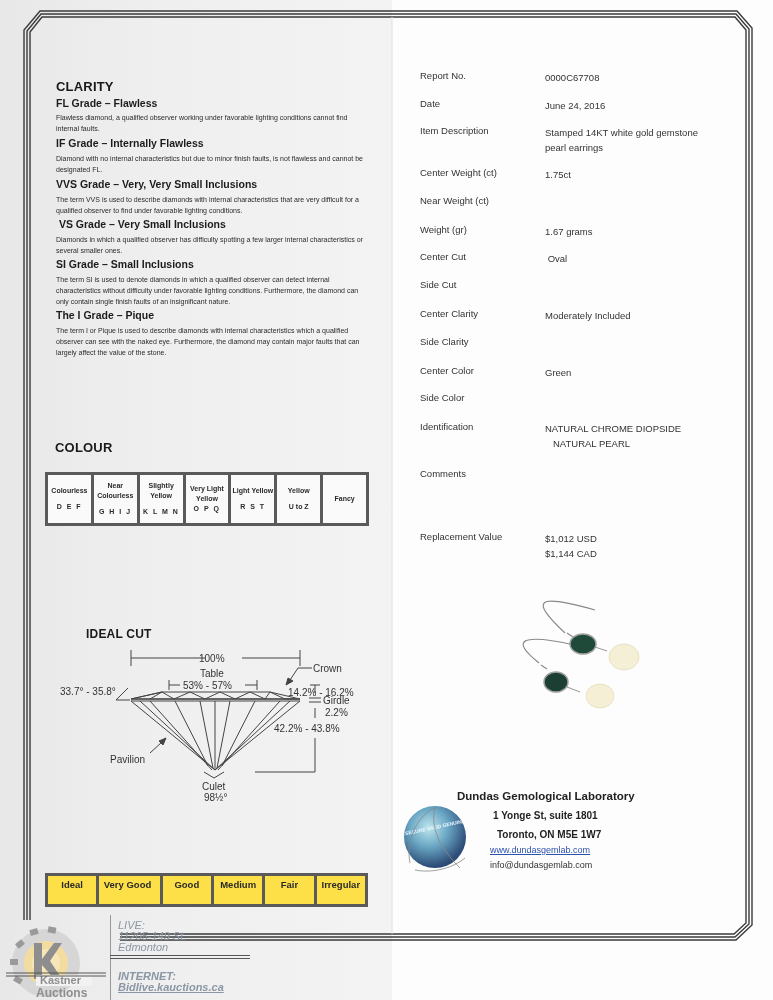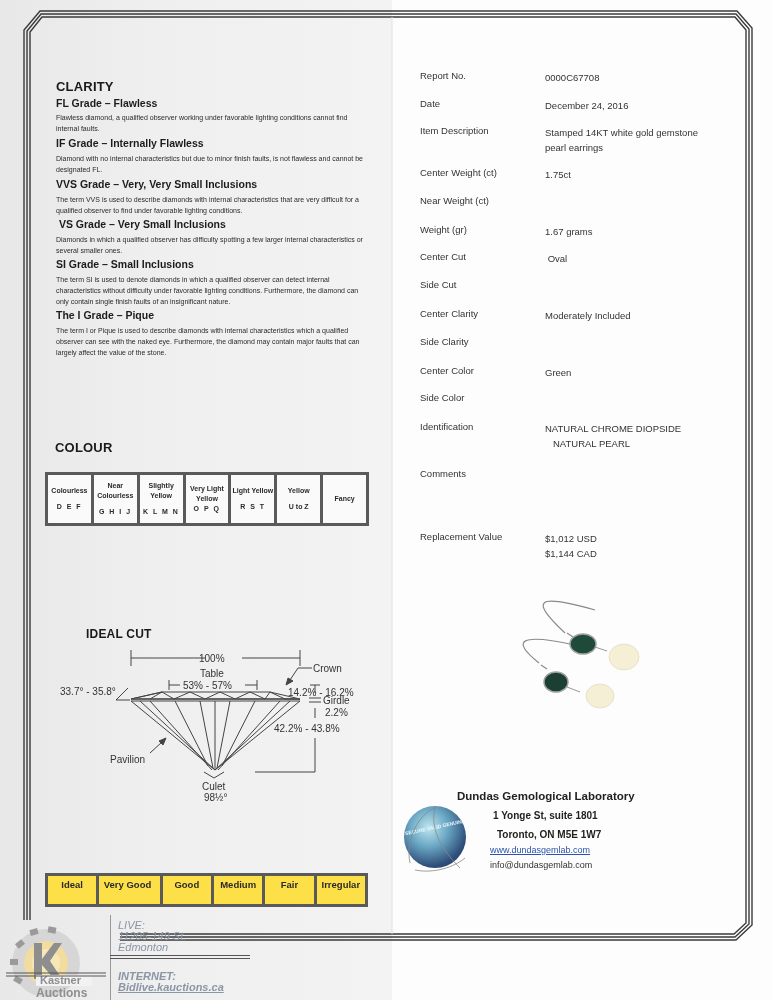--- a/index.html
+++ b/index.html
@@ -209,21 +209,21 @@
   <div class="cut-cell">Irregular</div>
 </div>
 
 <div class="report">
   <div class="rrow" style="top:0px;">
     <span class="rlabel">Report No.</span>
     <span class="rvalue">0000C67708</span>
   </div>
   <div class="rrow" style="top:28px;">
     <span class="rlabel">Date</span>
-    <span class="rvalue">December 24, 2016</span>
+    <span class="rvalue">June 24, 2016</span>
   </div>
   <div class="rrow" style="top:55px;">
     <span class="rlabel">Item Description</span>
     <span class="rvalue">Stamped 14KT white gold gemstone</span>
     <span class="rvalue" style="top:15px;">pearl earrings</span>
   </div>
   <div class="rrow" style="top:97px;">
     <span class="rlabel">Center Weight (ct)</span>
     <span class="rvalue">1.75ct</span>
   </div>

